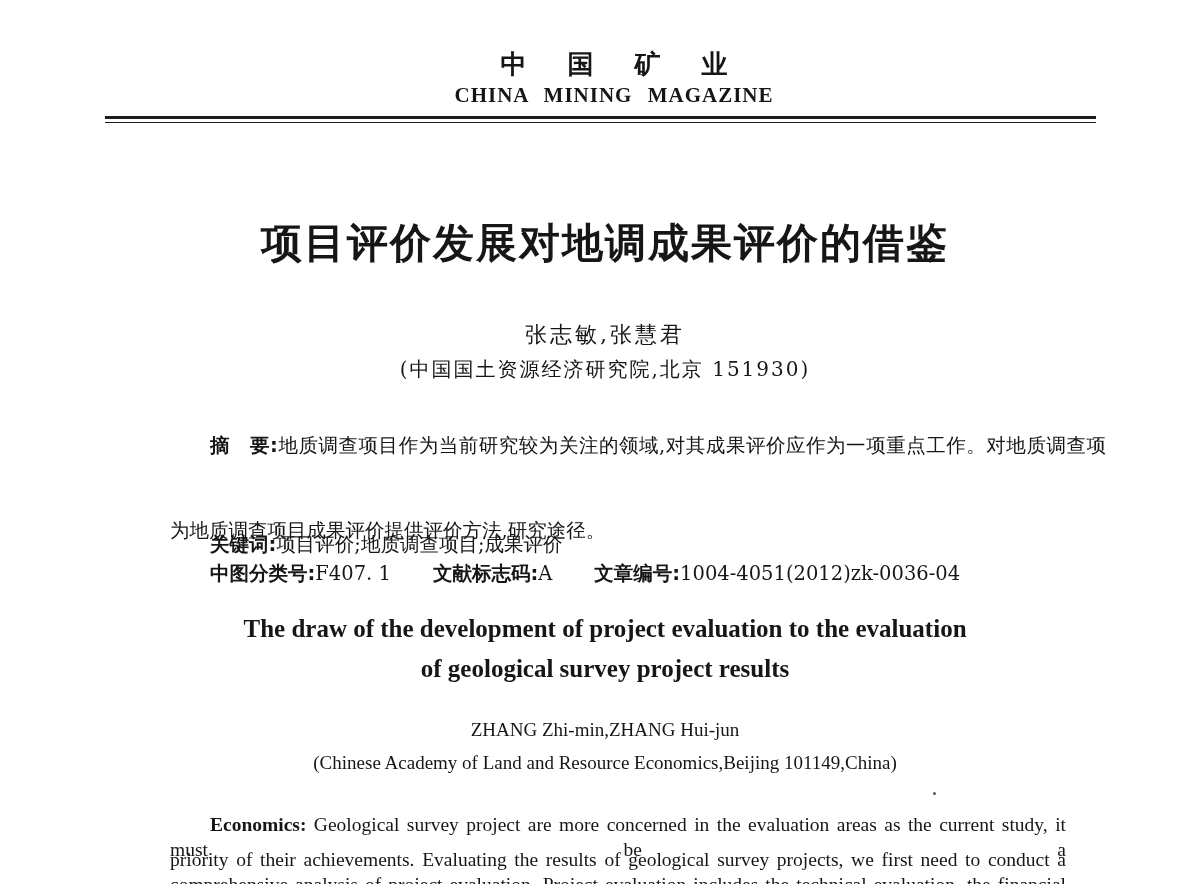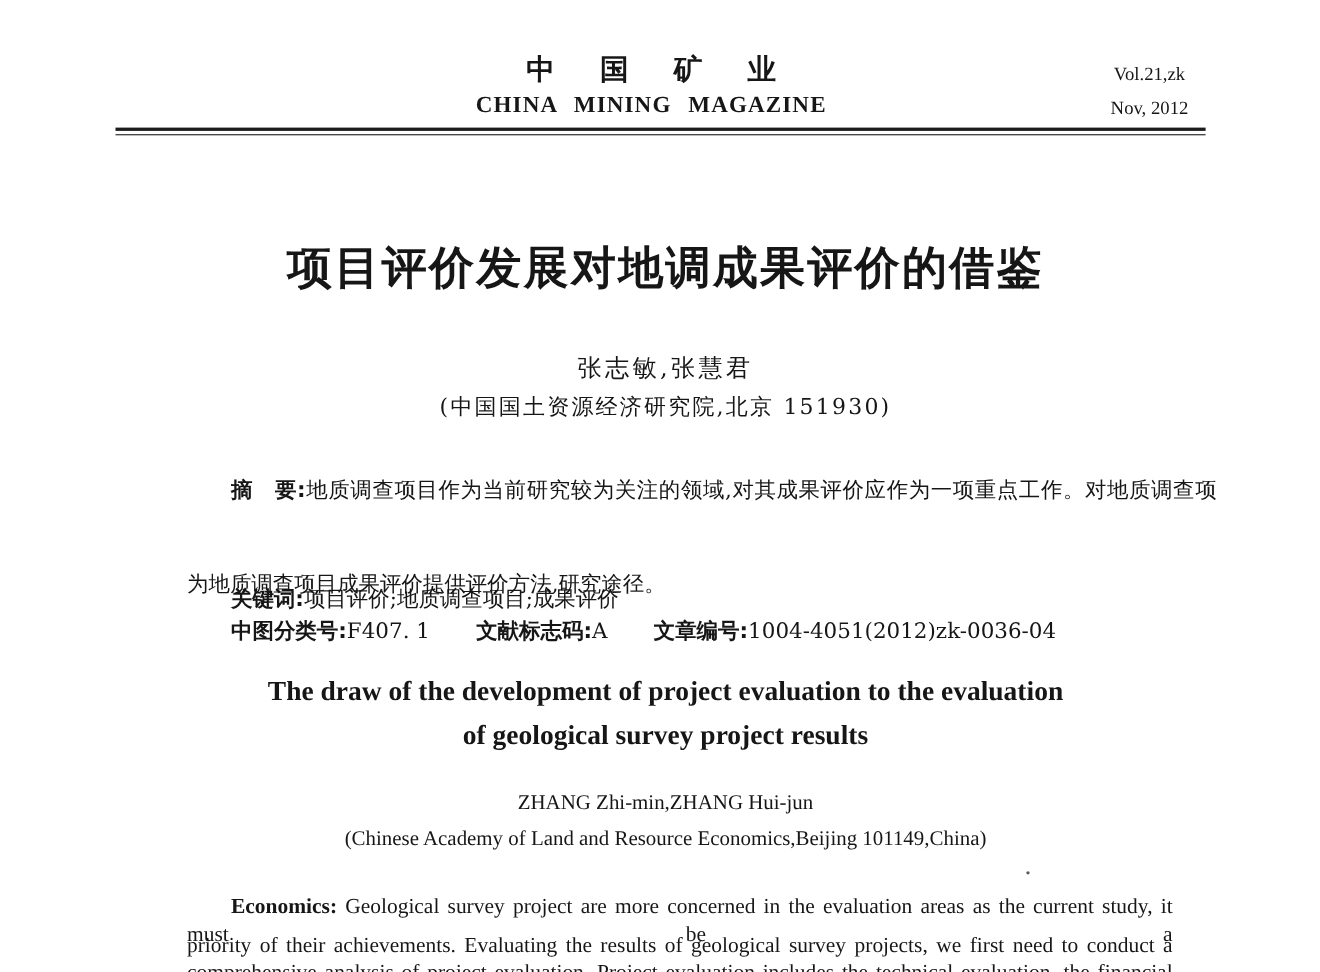--- a/index.html
+++ b/index.html
@@ -6,21 +6,21 @@
   .page{
     position:relative;
     width:1200px;height:884px;
     background:#ffffff;
     overflow:hidden;
     color:#161616;
     font-family:"DejaVu Serif","Liberation Serif",serif;
   }
   
   .h-left{position:absolute;left:128px;top:50px;font-size:17px;line-height:33px;white-space:nowrap;}
-  .h-center{position:absolute;left:92px;top:48px;width:1000px;text-align:center;}
+  .h-center{position:absolute;left:114px;top:48px;width:1000px;text-align:center;}
   .jname-cn{font-size:26px;font-weight:bold;letter-spacing:16px;padding-left:16px;line-height:32px;}
   .jname-en{font-size:21px;font-weight:bold;font-family:"Liberation Serif",serif;word-spacing:9px;letter-spacing:1px;line-height:26px;margin-top:2px;}
   .h-right{position:absolute;left:985px;top:52px;width:120px;text-align:center;font-size:17px;line-height:31px;font-family:"Liberation Serif",serif;white-space:nowrap;}
   .rule{position:absolute;left:105px;top:116px;width:991px;height:3px;border-top:3px solid #1c1c1c;border-bottom:1.5px solid #1c1c1c;}
   
   .title-cn{position:absolute;left:105px;top:216px;width:1000px;text-align:center;font-size:41px;font-weight:bold;letter-spacing:2px;white-space:nowrap;}
   .authors-cn{position:absolute;left:105px;top:320px;width:1000px;text-align:center;font-size:22px;letter-spacing:3px;}
   .affil-cn{position:absolute;left:105px;top:356px;width:1000px;text-align:center;font-size:20px;letter-spacing:2px;}
   
   .cnline{position:absolute;left:170px;width:896px;font-size:19.5px;line-height:26px;white-space:nowrap;}
@@ -39,24 +39,20 @@
 </style>
 </head>
 <body>
 
 <div class="page">
 
   <div class="h-center">
     <div class="jname-cn">中 国 矿 业</div>
     <div class="jname-en">CHINA MINING MAGAZINE</div>
   </div>
-  <div class="h-right">
-    <div>Vol.21,zk</div>
-    <div>Nov, 2012</div>
-  </div>
   <div class="rule"></div>
 
   <div class="title-cn">项目评价发展对地调成果评价的借鉴</div>
   <div class="authors-cn">张志敏,张慧君</div>
   <div class="affil-cn">(中国国土资源经济研究院,北京 151930)</div>
 
   <div class="cnline just indent" style="top:433px;"><span class="heiti">摘　要:</span><span>地质调查项目作为当前研究较为关注的领域,对其成果评价应作为一项重点工作。对地质调查项</span></div>
   <div class="cnline" style="top:506px;margin-top:12px;">为地质调查项目成果评价提供评价方法,研究途径。</div>
 
   <div class="cnline indent" style="top:532px;"><span class="heiti">关键词:</span><span>项目评价;地质调查项目;成果评价</span></div>

